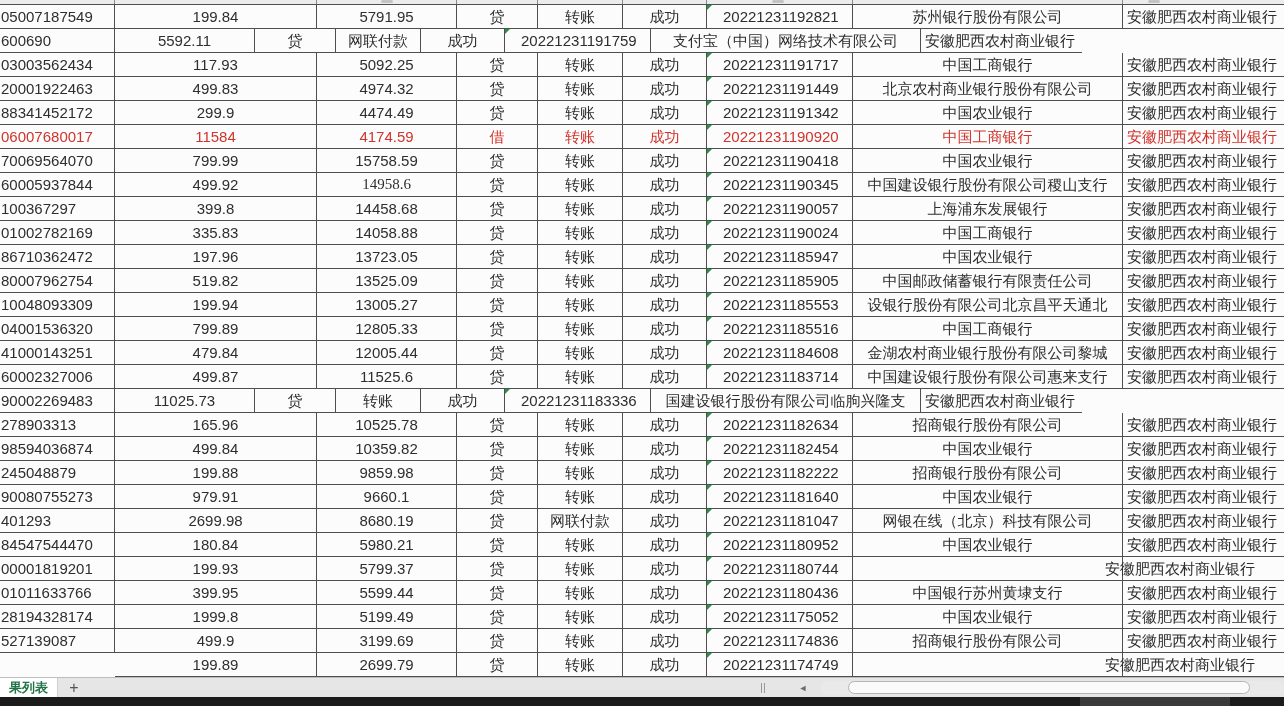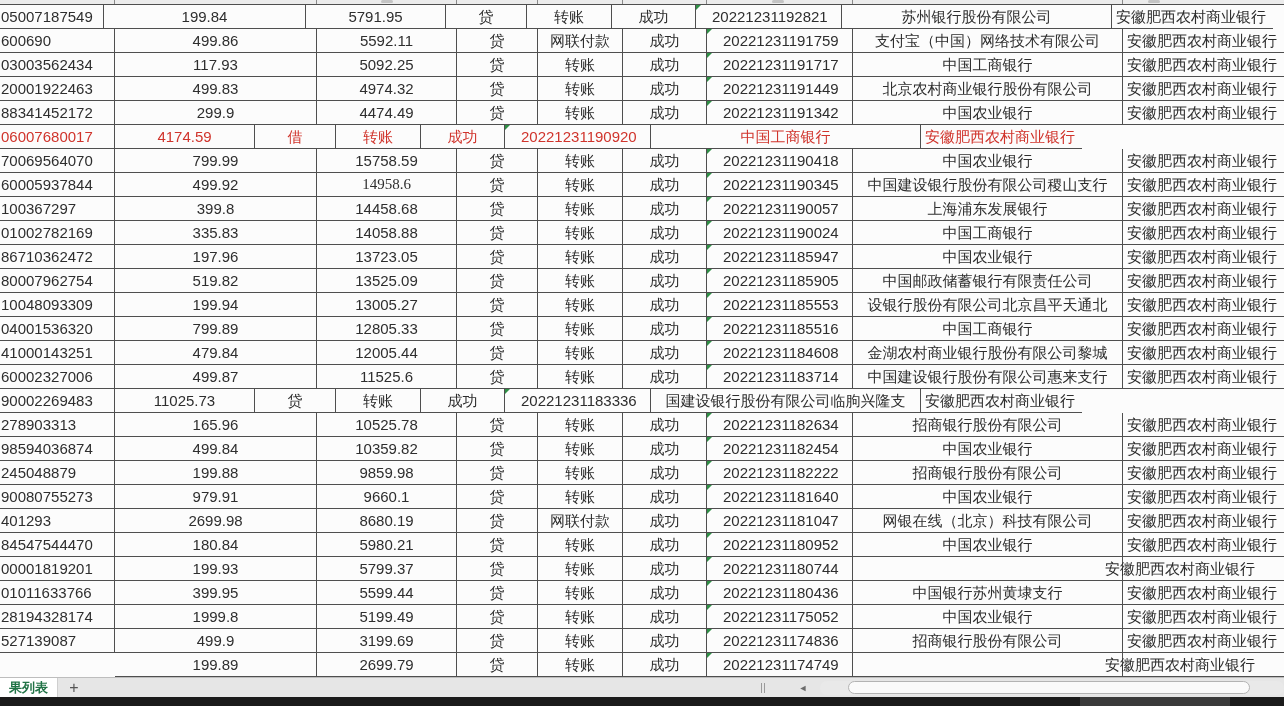--- a/index.html
+++ b/index.html
@@ -69,21 +69,21 @@
         <i class="remnant" style="left: 65px;"></i>
       </div>
       <div class="strip-cell" style="width: 270px;"></div>
       <div class="strip-cell last" style="width: 161px;">
         <i class="remnant" style="left: 24.5px;"></i>
       </div>
     </div>
 
   <div class="grid">
       <div class="row">
-        <div class="cell left col-account" style="width: 104px;">
+        <div class="cell left col-account" style="width: 115px;">
           <span>05007187549</span>
         </div>
         <div class="cell center col-amount" style="width: 202px;">
           <span>199.84</span>
         </div>
         <div class="cell center col-balance" style="width: 140px;">
           <span>5791.95</span>
         </div>
         <div class="cell center col-debit_credit" style="width: 81px;">
           <span>贷</span>
@@ -102,23 +102,20 @@
           <span>苏州银行股份有限公司</span>
         </div>
         <div class="cell left col-holder_bank last" style="width: 161px;">
           <span>安徽肥西农村商业银行</span>
         </div>
       </div>
       <div class="row">
         <div class="cell left col-account" style="width: 115px;">
           <span>600690</span>
         </div>
-        <div class="cell center col-amount" style="width: 202px;">
-          <span>499.86</span>
-        </div>
         <div class="cell center col-balance" style="width: 140px;">
           <span>5592.11</span>
         </div>
         <div class="cell center col-debit_credit" style="width: 81px;">
           <span>贷</span>
         </div>
         <div class="cell center col-txn_type" style="width: 85px;">
           <span>网联付款</span>
         </div>
         <div class="cell center col-status" style="width: 84px;">
@@ -221,20 +218,23 @@
         <div class="cell center col-bank" style="width: 270px;">
           <span>中国农业银行</span>
         </div>
         <div class="cell left col-holder_bank last" style="width: 161px;">
           <span>安徽肥西农村商业银行</span>
         </div>
       </div>
       <div class="row red">
         <div class="cell left col-account" style="width: 115px;">
           <span>06007680017</span>
+        </div>
+        <div class="cell center col-amount" style="width: 202px;">
+          <span>11584</span>
         </div>
         <div class="cell center col-balance" style="width: 140px;">
           <span>4174.59</span>
         </div>
         <div class="cell center col-debit_credit" style="width: 81px;">
           <span>借</span>
         </div>
         <div class="cell center col-txn_type" style="width: 85px;">
           <span>转账</span>
         </div>

